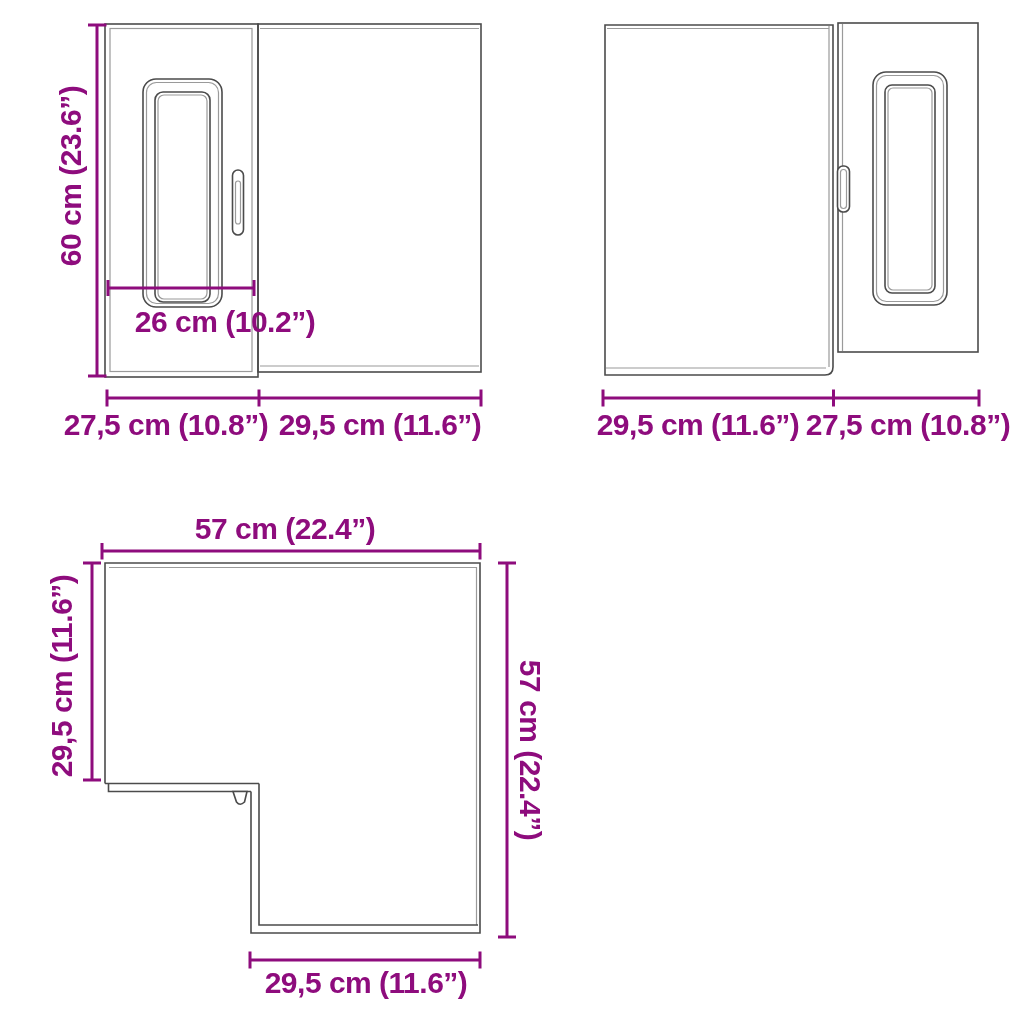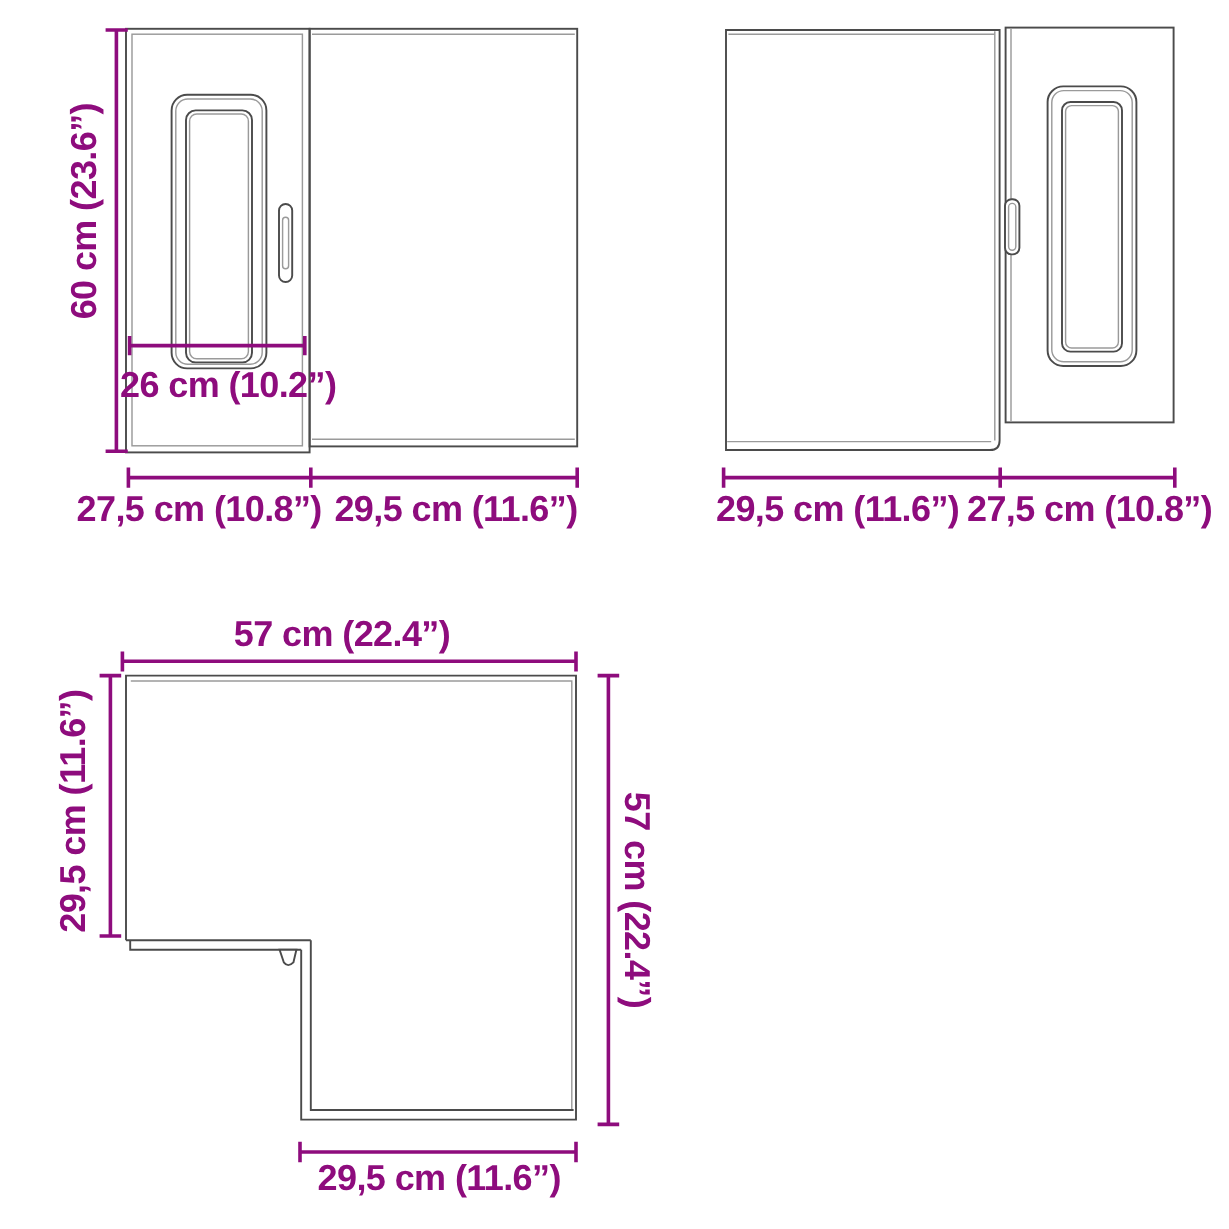--- a/index.html
+++ b/index.html
@@ -20,21 +20,21 @@
     position:absolute;
     color:var(--accent);
     font-weight:bold;
     font-size:30px;
     letter-spacing:-0.5px;
     white-space:nowrap;
     line-height:34px;
     height:34px;
     text-align:center;
   }
-  .dim-label.left-align{text-align:left;}
+  .dim-label.left-align{text-align:center;}
   .rot-ccw{transform:rotate(-90deg);transform-origin:center center;}
   .rot-cw{transform:rotate(90deg);transform-origin:center center;}
   .stroke-main{stroke:var(--line);stroke-width:1.6;fill:none;}
   .stroke-light{stroke:var(--line-light);stroke-width:1.2;fill:none;}
   .stroke-dim{stroke:var(--accent);stroke-width:3;fill:none;}
   .fill-white{fill:#fff;}
 </style>
 </head>
 <body>
 

